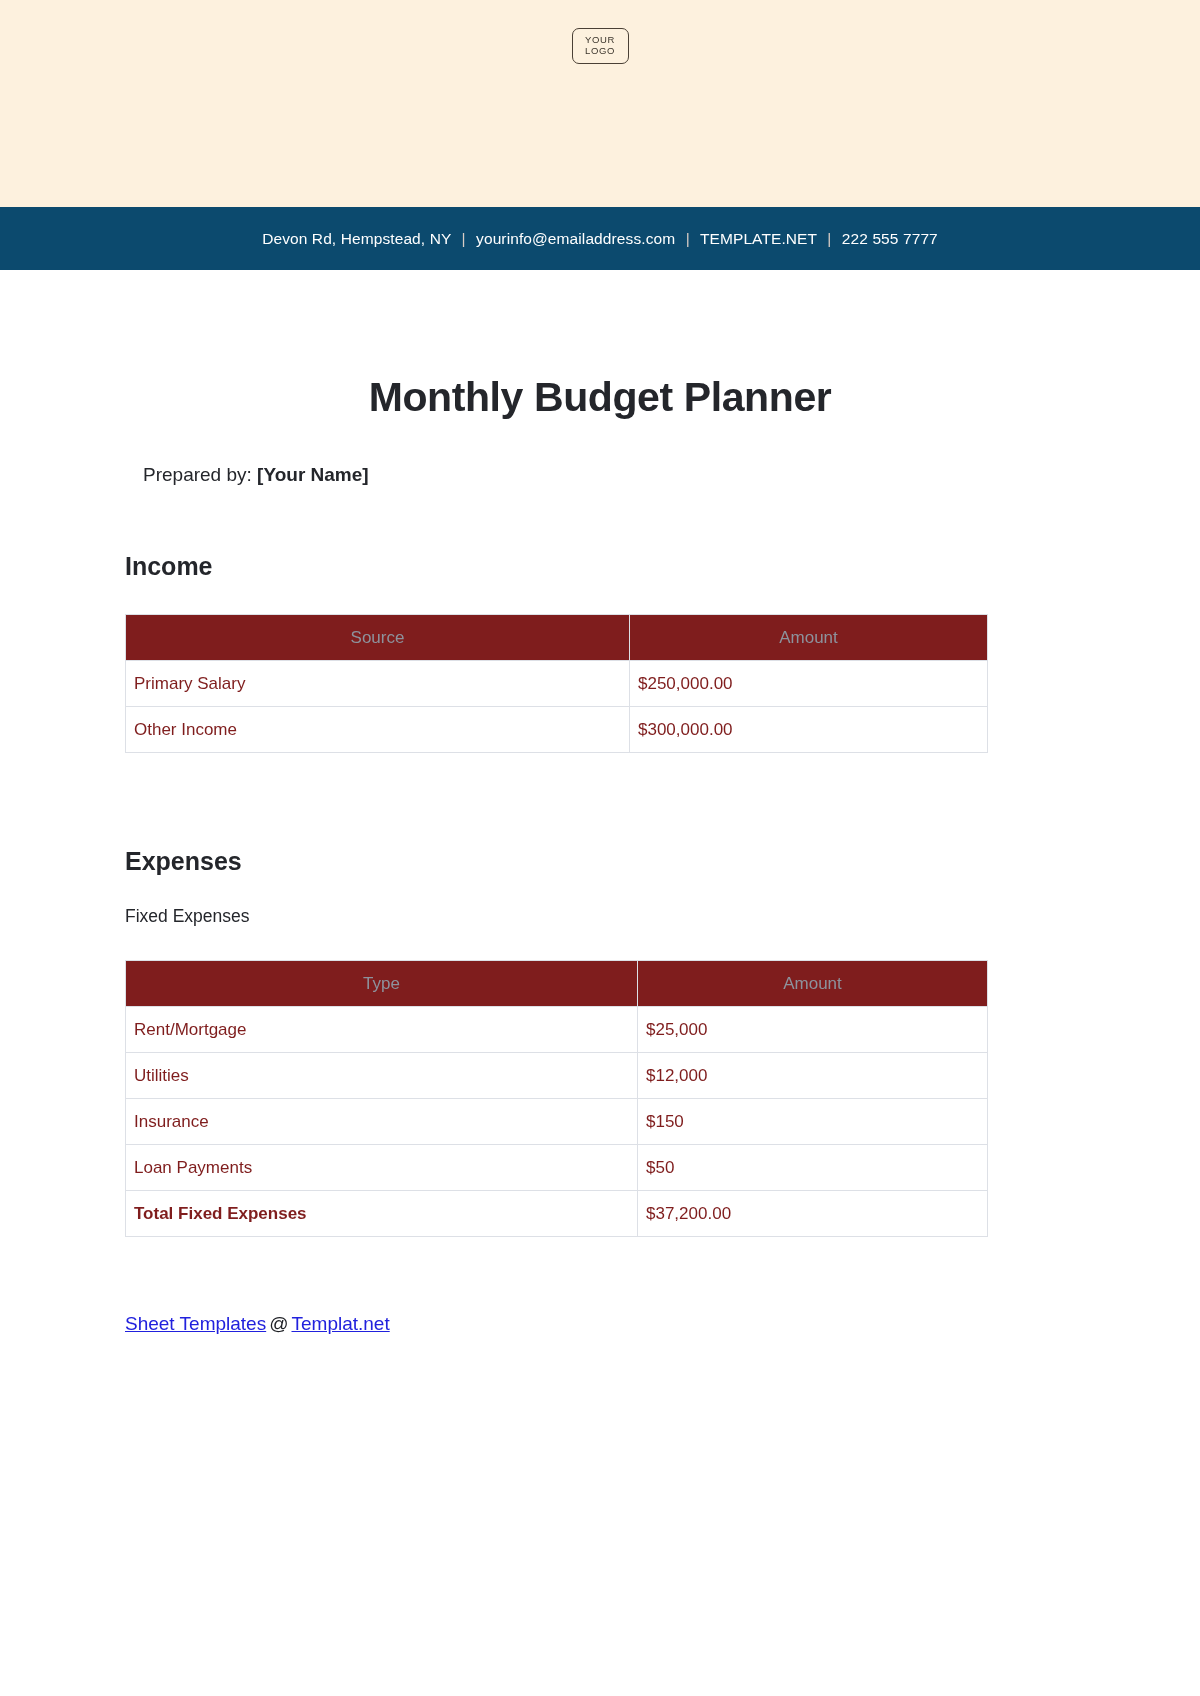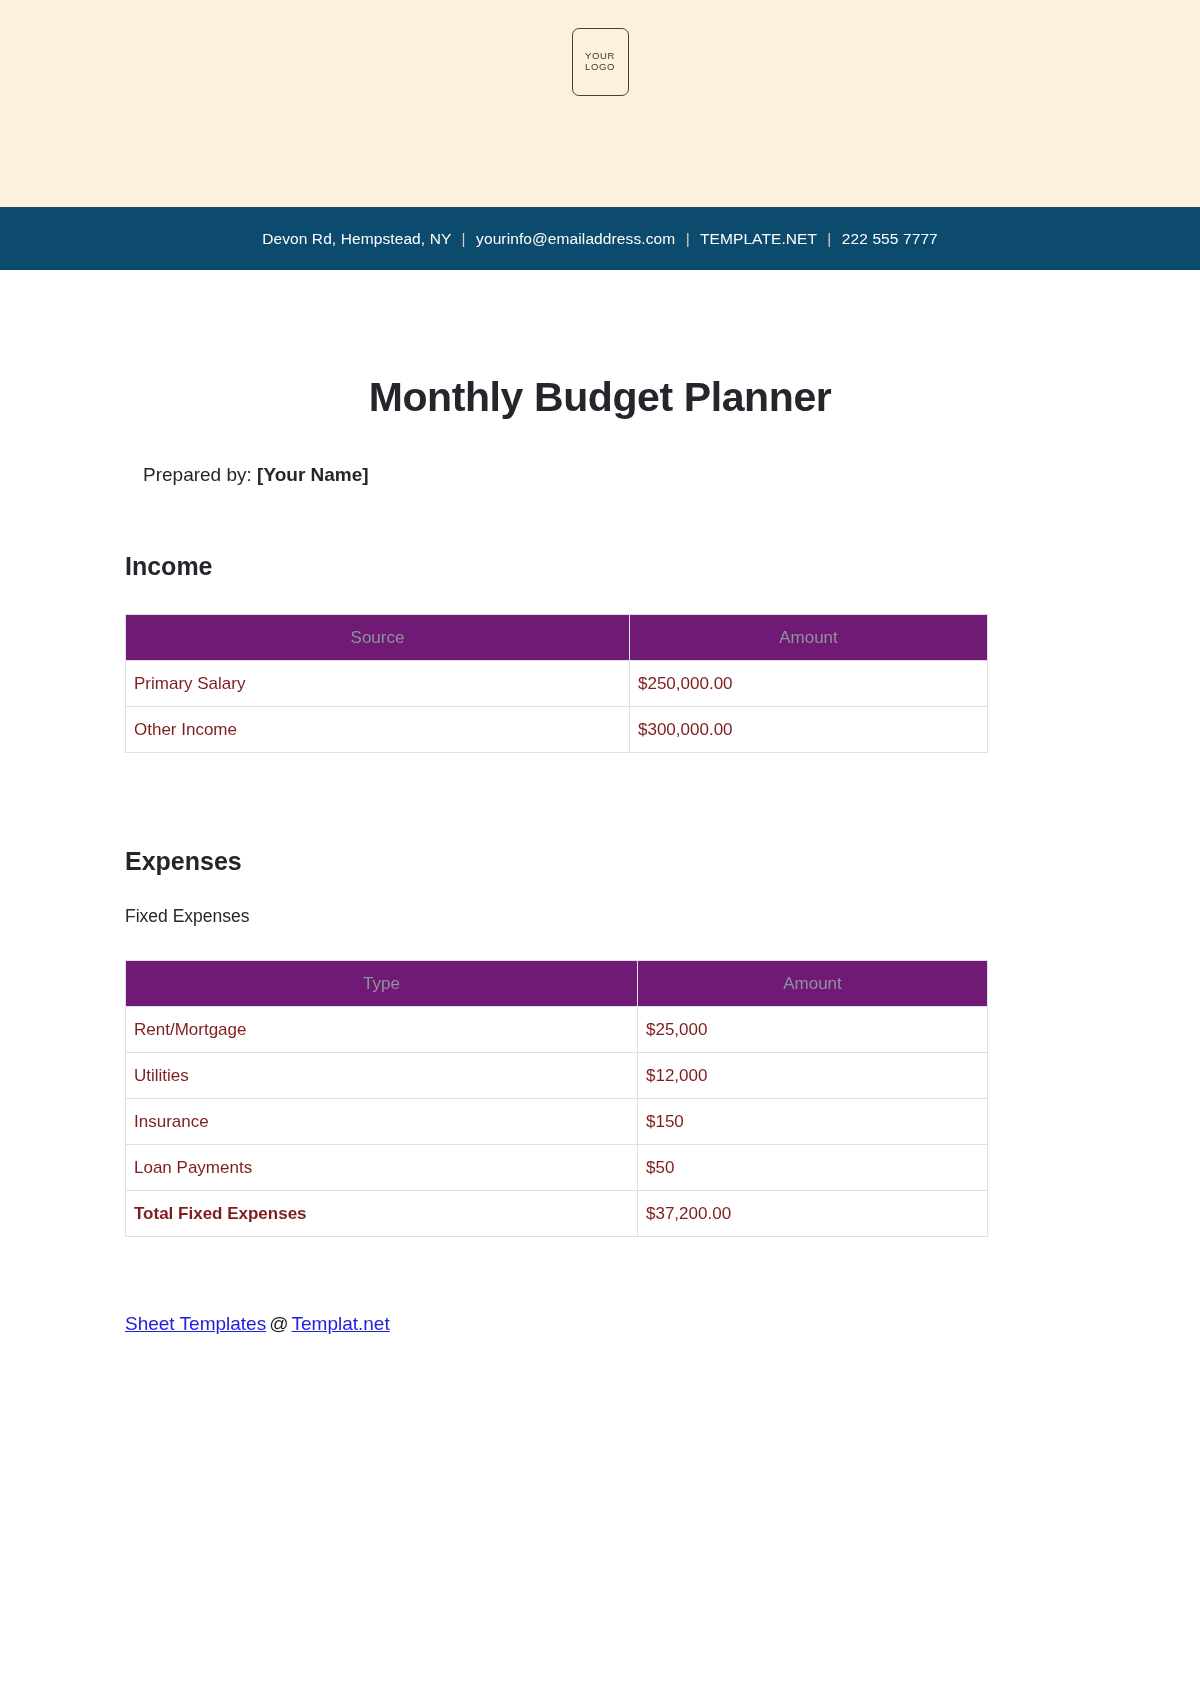--- a/index.html
+++ b/index.html
@@ -17,21 +17,21 @@
   .header-band {
     height: 207px;
     background: #fdf1de;
     display: flex;
     align-items: flex-start;
     justify-content: center;
     padding-top: 28px;
   }
   .logo-box {
     width: 57px;
-    height: 68px;
+    height: 36px;
     border: 1.5px solid #4a4035;
     border-radius: 7px;
     display: flex;
     flex-direction: column;
     align-items: center;
     justify-content: center;
     line-height: 1.15;
   }
   .logo-line {
     font-size: 9.5px;
@@ -107,21 +107,21 @@
     font-size: 17px;
   }
   table.budget th,
   table.budget td {
     border: 1px solid #dde0e6;
     height: 46px;
     padding: 0 8px;
     vertical-align: middle;
   }
   table.budget thead th {
-    background: #701a75;
+    background: #7f1d1d;
     color: #8d929c;
     font-weight: normal;
     text-align: center;
     font-size: 17px;
   }
   table.budget tbody td {
     color: #7f1d1d;
     text-align: left;
   }
   table.budget tbody tr.total-row td.label { font-weight: bold; }

